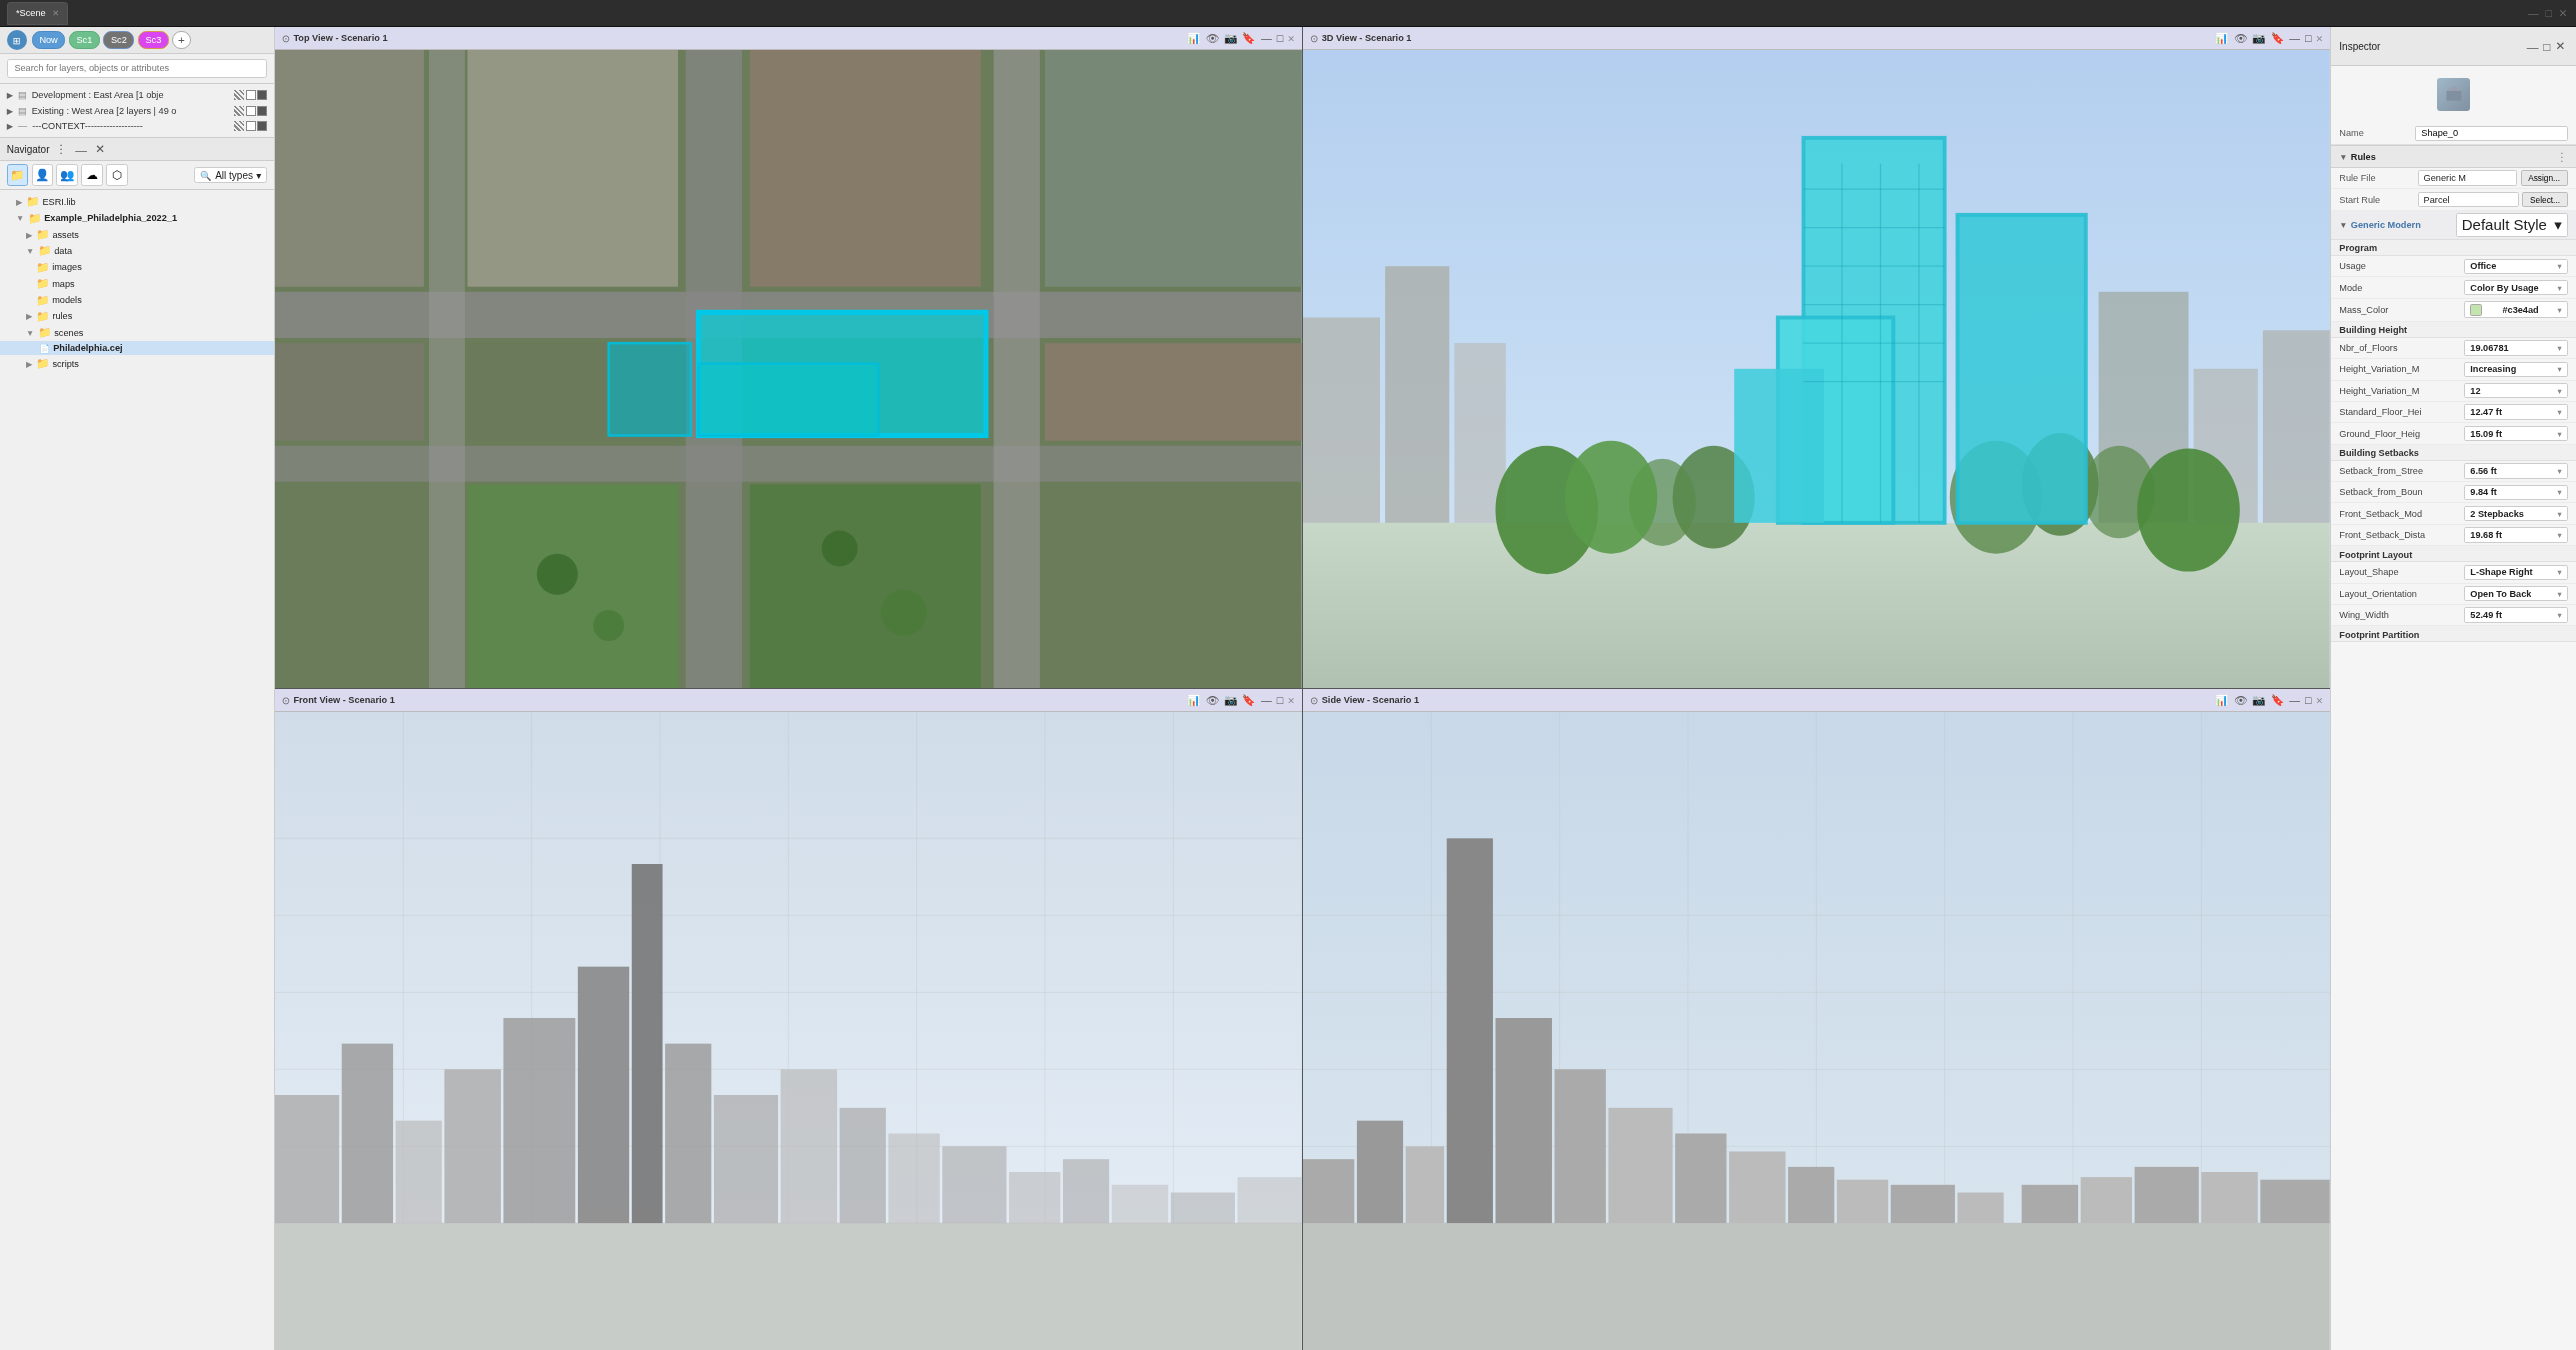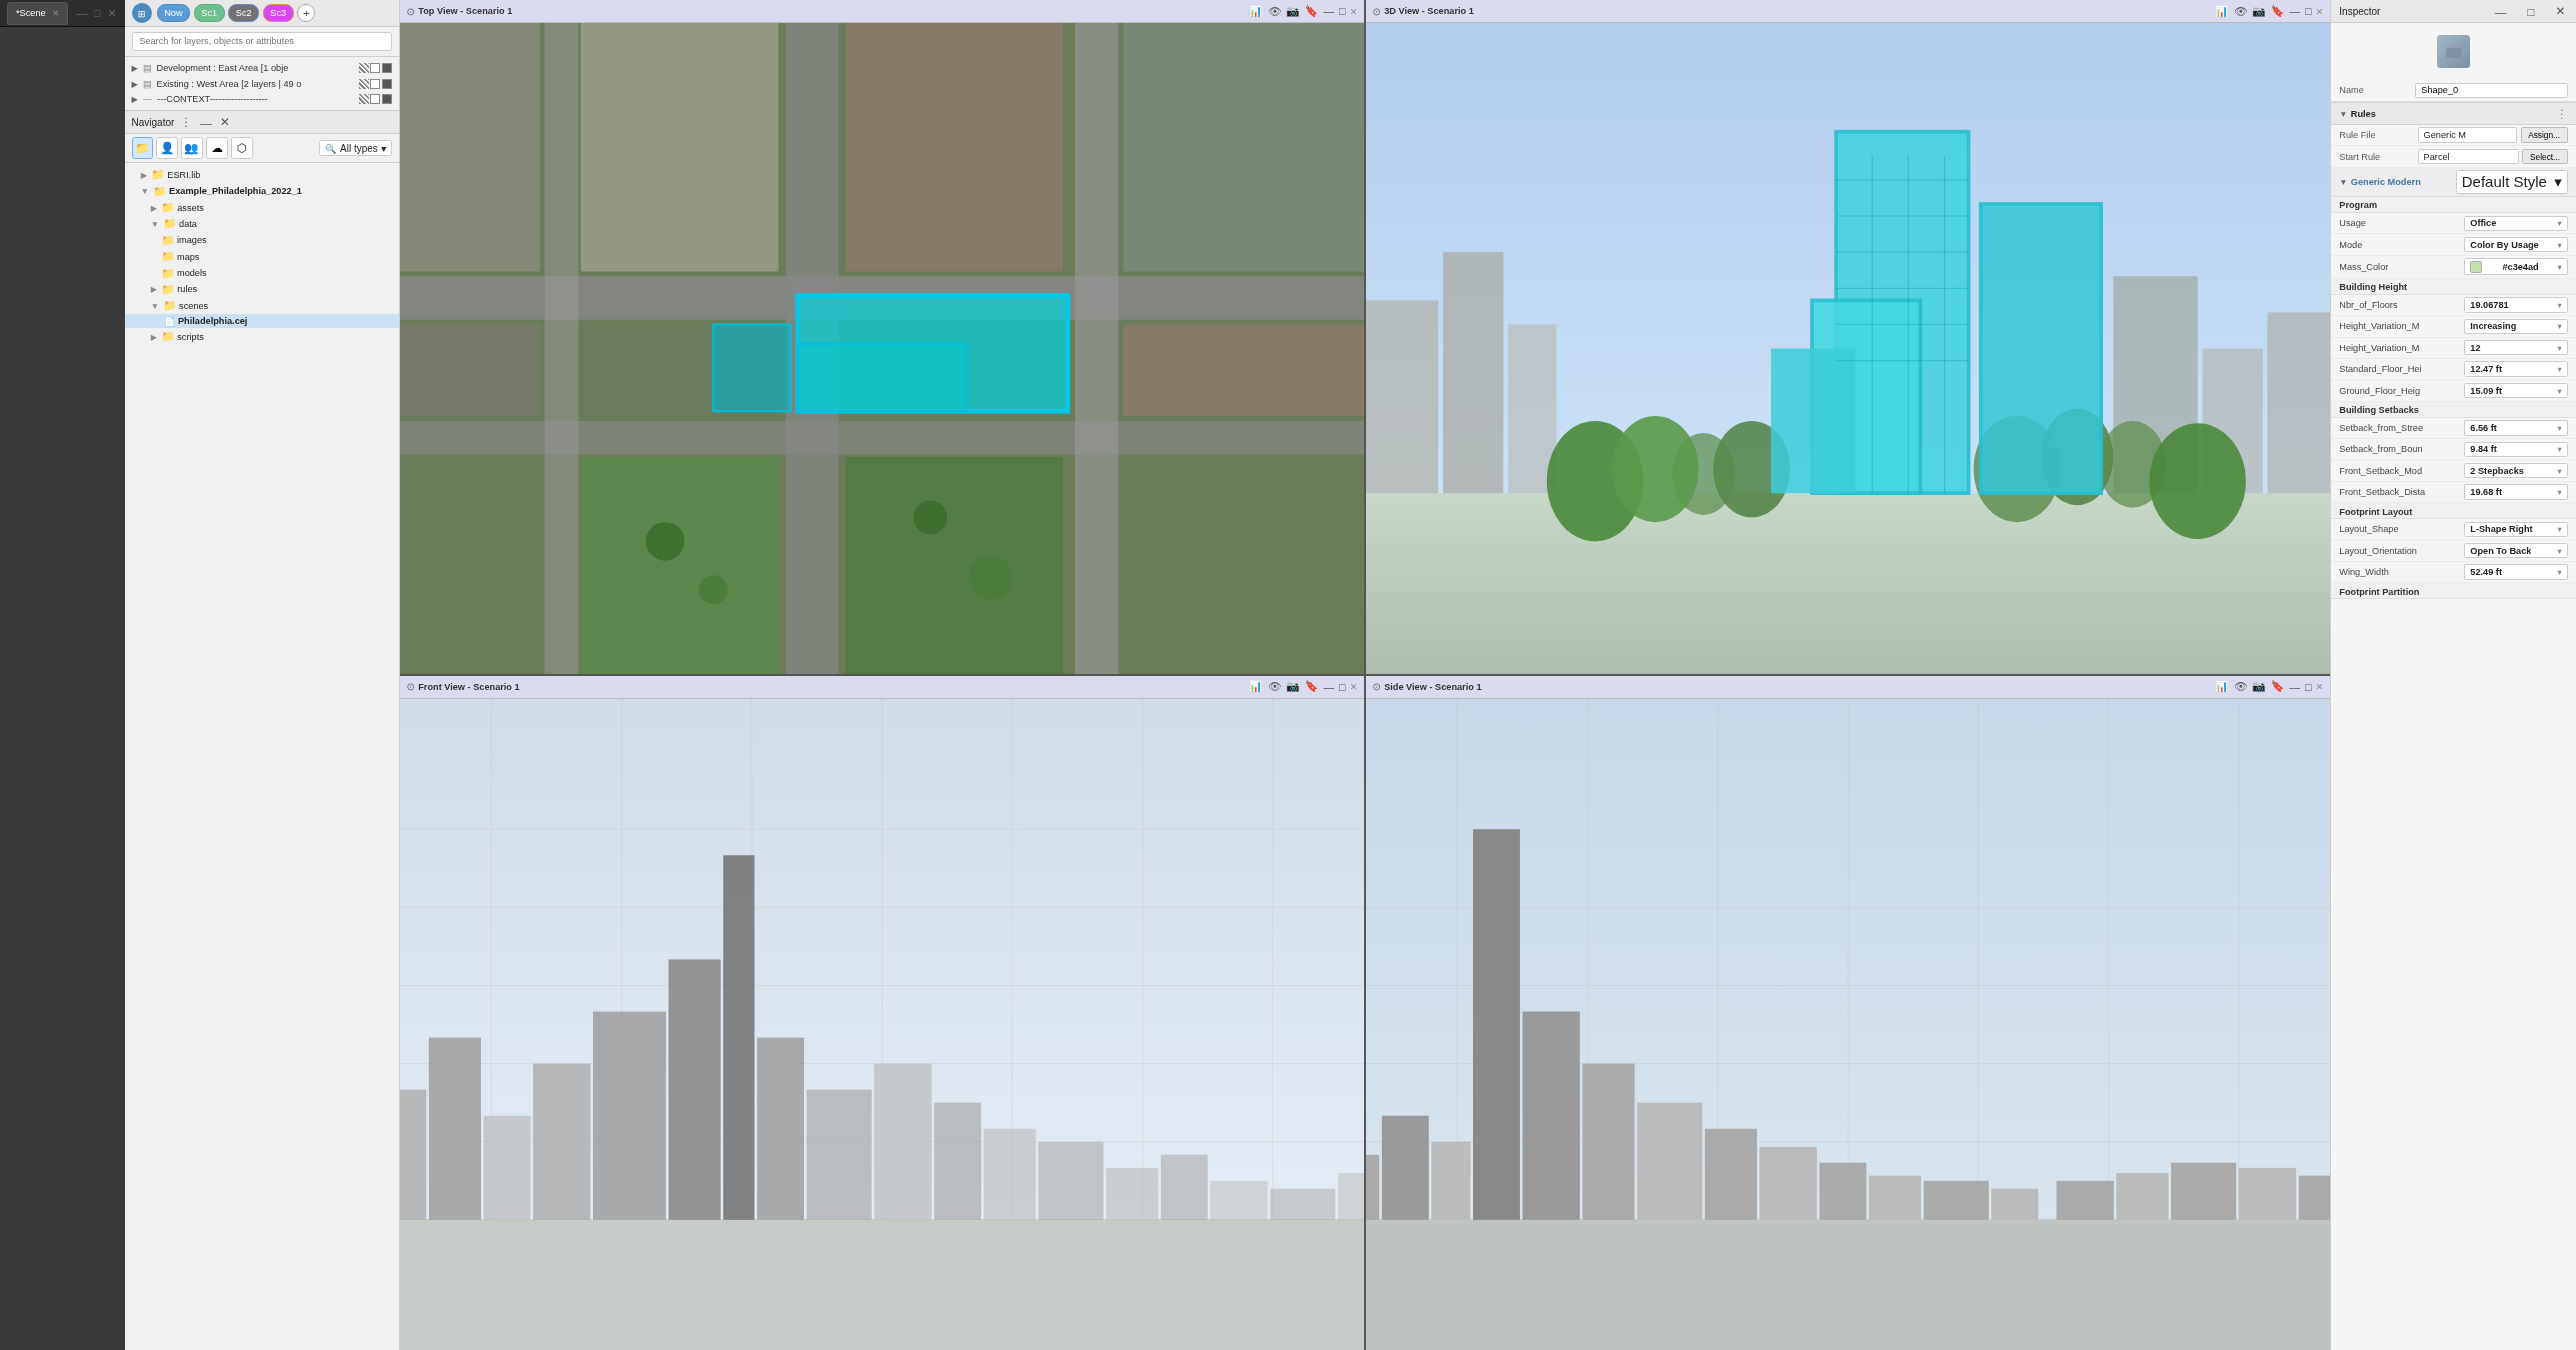--- a/index.html
+++ b/index.html
@@ -1,18 +1,18 @@
 <!DOCTYPE html>
 <html style="font-size:13.3px"><head>
   <meta charset="utf-8">
   <style>
     * { box-sizing: border-box; margin: 0; padding: 0; }
     body { font-family: -apple-system, BlinkMacSystemFont, 'Segoe UI', Arial, sans-serif; font-size: 10px; background: #3a3a3a; color: #222; overflow: hidden; }
     
-    .app-container { display: flex; height: 100vh; width: 100vw; }
+    .app-container { display: flex; flex-direction: column; height: 100vh; width: 100vw; }
     
     
     .top-bar { display: flex; align-items: center; background: #2d2d2d; height: 27px; padding: 0 6.7px; gap: 3.3px; border-bottom: 0.8px solid #111; flex-shrink: 0; }
     .tab { display: flex; align-items: center; background: #3c3c3c; border: 0.8px solid #555; border-radius: 3.3px 3.3px 0 0; padding: 3.3px 8.3px; color: #ccc; font-size: 9.2px; gap: 3.3px; cursor: pointer; height: 23px; }
     .tab.active { background: #4a4a4a; color: #fff; }
     .tab-close { color: #888; cursor: pointer; font-size: 8.3px; margin-left: 3.3px; }
     
     
     .main-layout { display: flex; flex: 1; overflow: hidden; }
     
@@ -72,21 +72,21 @@
     .viewport-icon { font-size: 10px; color: #666; }
     .viewport-title { font-size: 9.2px; font-weight: 600; flex: 1; color: #333; }
     .viewport-tools { display: flex; gap: 3.3px; margin-left: auto; }
     .viewport-tool-btn { background: none; border: none; cursor: pointer; color: #555; font-size: 10.8px; padding: 0.8px; }
     .viewport-close { color: #888; cursor: pointer; font-size: 9.2px; }
     
     .viewport-content { flex: 1; position: relative; overflow: hidden; }
     
     
     .right-panel { width: 246px; background: #f5f5f5; display: flex; flex-direction: column; border-left: 0.8px solid #ccc; flex-shrink: 0; overflow-y: auto; }
-    .inspector-header { display: flex; align-items: center; padding: 5px 8.3px; background: #e8e8e8; border-bottom: 0.8px solid #ccc; height: 23px; gap: 16px; }
+    .inspector-header { display: flex; align-items: center; padding: 5px 8.3px; background: #e8e8e8; border-bottom: 0.8px solid #ccc; height: 39px; }
     
     .inspector-icon { width: 33px; height: 33px; background: linear-gradient(135deg, #a0b8c8, #8090a0); margin: 6.7px auto; border-radius: 3.3px; display: flex; align-items: center; justify-content: center; }
     .name-row { display: flex; align-items: center; gap: 2px; padding: 3.3px 8.3px; border-bottom: 0.8px solid #e0e0e0; }
     .name-label { font-size: 9.2px; color: #555; width: 50px; }
     .name-value { flex: 1; background: #fff; border: 0.8px solid #ccc; border-radius: 1.7px; padding: 1.7px 5px; font-size: 9.2px; margin-left: 24px; }
     
     
     .section-header { display: flex; align-items: center; padding: 3.3px 8.3px; background: #e8e8e8; border-top: 0.8px solid #d0d0d0; border-bottom: 0.8px solid #d0d0d0; cursor: pointer; }
     .section-arrow { font-size: 8.3px; color: #666; margin-right: 3.3px; }
     .section-title { font-size: 9.2px; font-weight: 600; flex: 1; }

